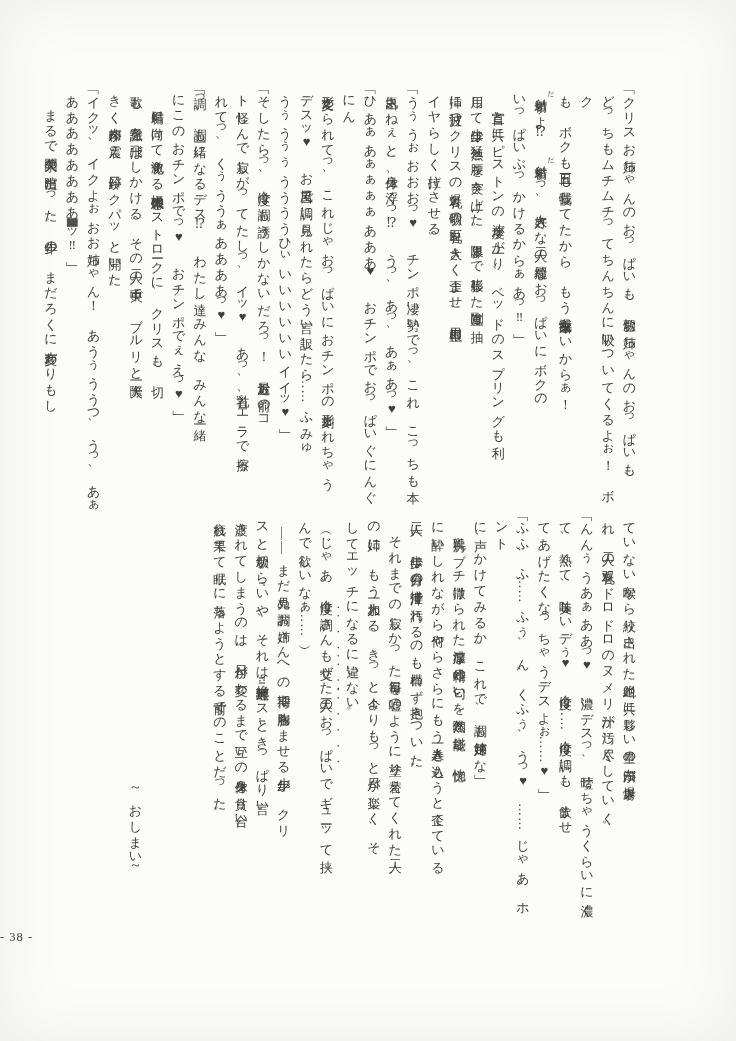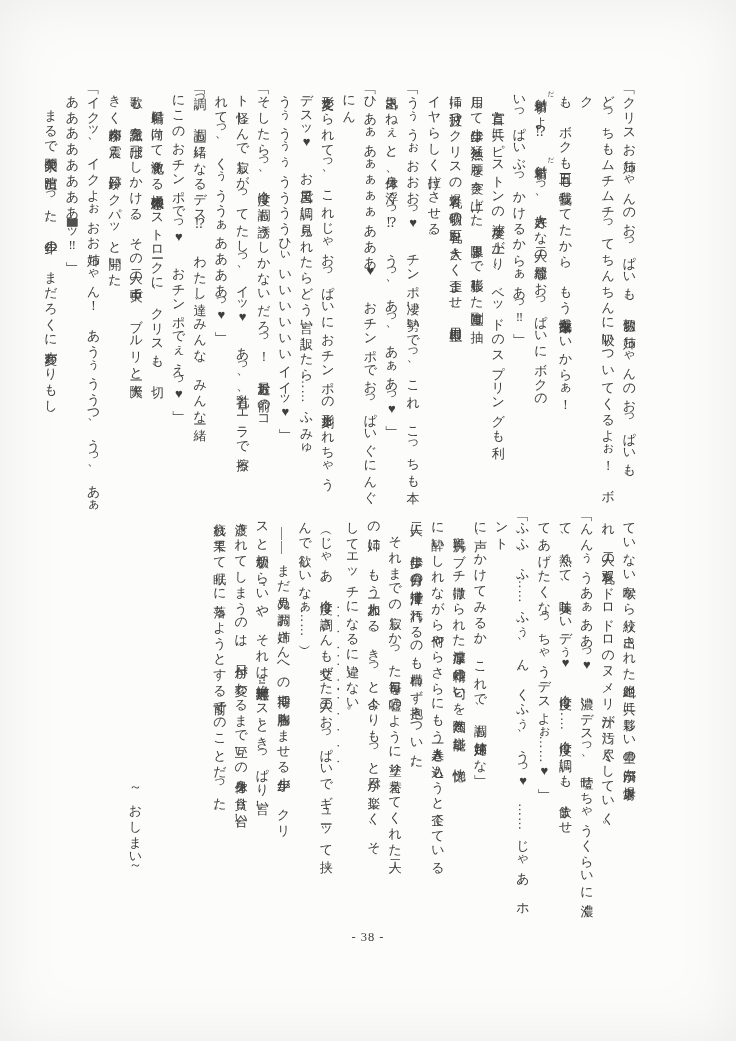--- a/index.html
+++ b/index.html
@@ -45,21 +45,21 @@
     text-orientation: mixed;
     font-size: 13px;
     letter-spacing: 1.2px;
   }
   .page-number {
     position: absolute;
     top: 930px;
     left: 0;
     width: 100%;
     margin: 0;
-    text-align: center;
+    text-align: left;
     font-size: 12.5px;
     letter-spacing: 1px;
   }
 </style>
 </head>
 <body>
 
 <div class="page" style="background: rgb(252, 252, 250); color: rgb(62, 62, 62);">
   <section class="vband top">
       <p class="tcol">「クリスお姉ちゃんのおっぱいも、切歌お姉ちゃんのおっぱいも、</p>

